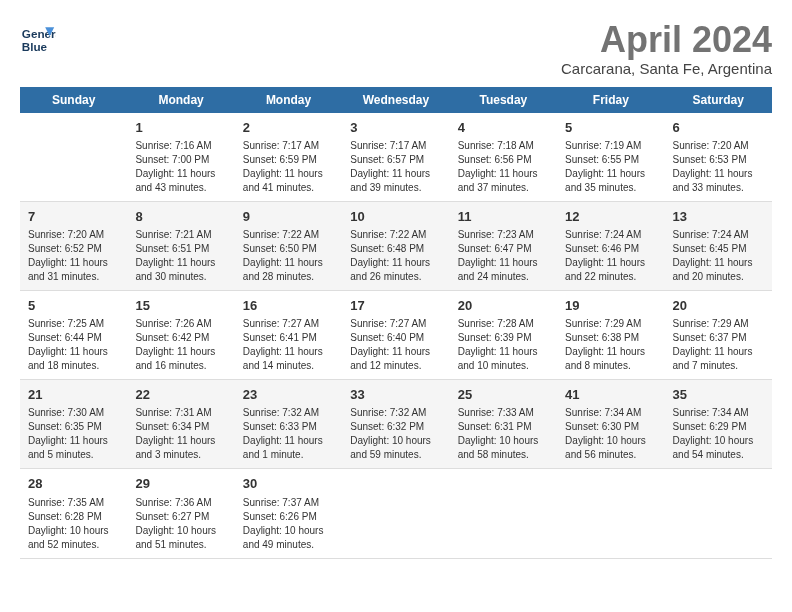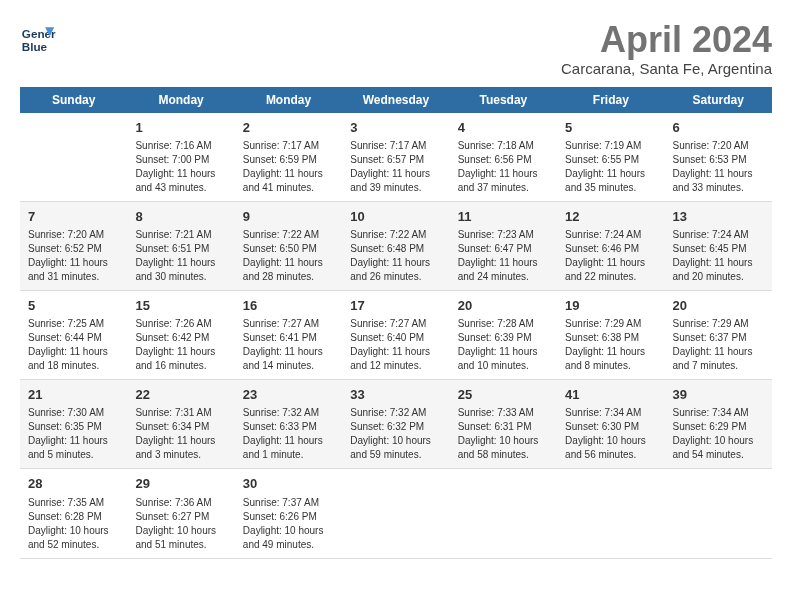--- a/index.html
+++ b/index.html
@@ -214,21 +214,21 @@
         </td>
         <td>
           <span class="day-num">25</span>
           <div class="day-info">Sunrise: 7:33 AM<br>Sunset: 6:31 PM<br>Daylight: 10 hours<br>and 58 minutes.</div>
         </td>
         <td>
           <span class="day-num">41</span>
           <div class="day-info">Sunrise: 7:34 AM<br>Sunset: 6:30 PM<br>Daylight: 10 hours<br>and 56 minutes.</div>
         </td>
         <td>
-          <span class="day-num">39</span>
+          <span class="day-num">35</span>
           <div class="day-info">Sunrise: 7:34 AM<br>Sunset: 6:29 PM<br>Daylight: 10 hours<br>and 54 minutes.</div>
         </td>
       </tr>
       <tr>
         <td>
           <span class="day-num">28</span>
           <div class="day-info">Sunrise: 7:35 AM<br>Sunset: 6:28 PM<br>Daylight: 10 hours<br>and 52 minutes.</div>
         </td>
         <td>
           <span class="day-num">29</span>

